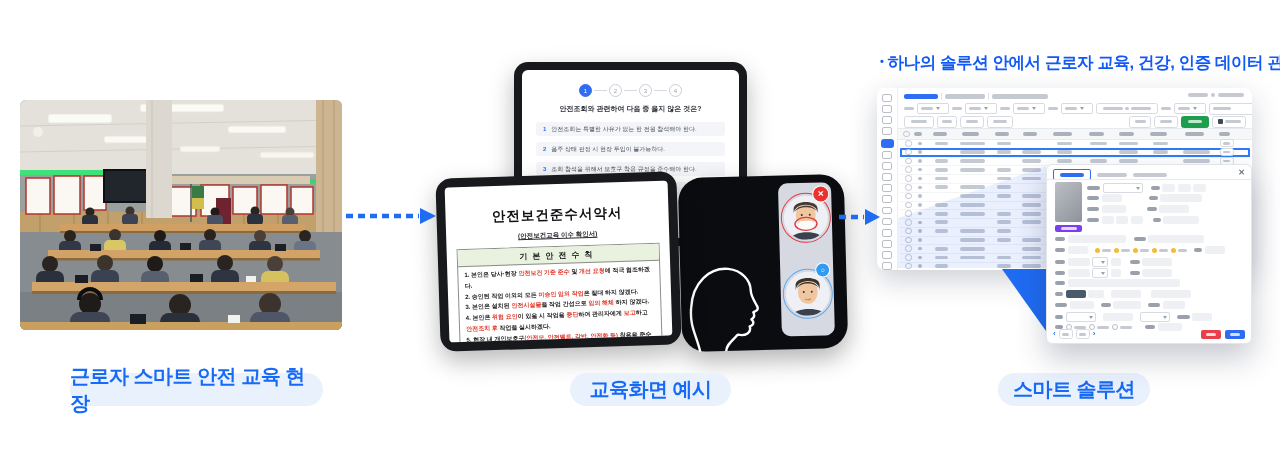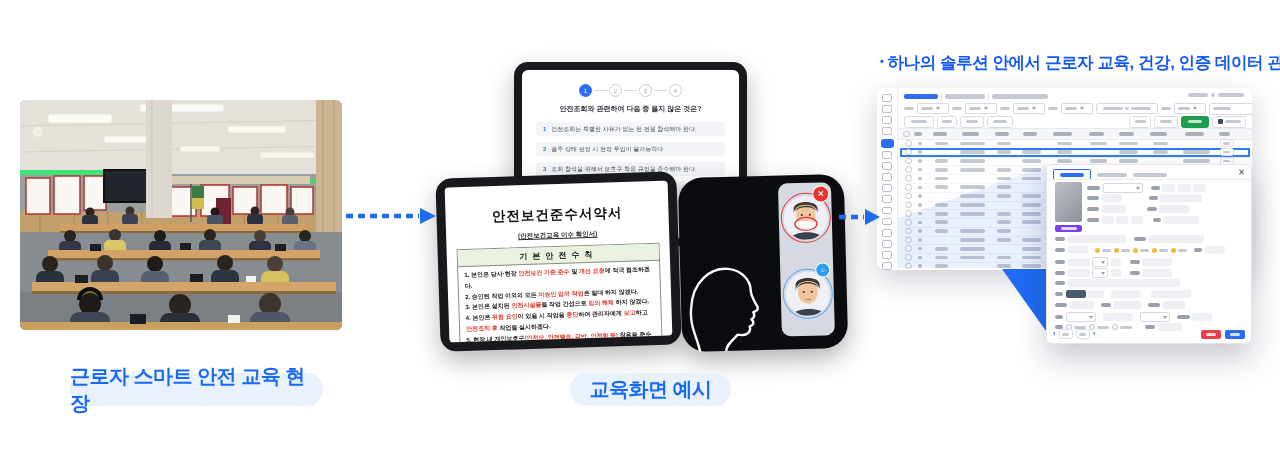--- a/index.html
+++ b/index.html
@@ -1142,13 +1142,14 @@
           </div>
         <div class="btn-sm" style="background:#2e6bf0;">
             <div class="smudge" style="width:10px;height:3px;background:#cfe0ff;"></div>
           </div>
       </div>
     </div>
   </div>
 
   <div class="pill" style="left:70px;top:373px;width:253px;height:33px;">근로자 스마트 안전 교육 현장</div>
   <div class="pill" style="left:570px;top:373px;width:161px;height:33px;">교육화면 예시</div>
+  <div class="pill" style="left:998px;top:373px;width:152px;height:33px;">스마트 솔루션</div>
 </div>
 
 </body></html>

